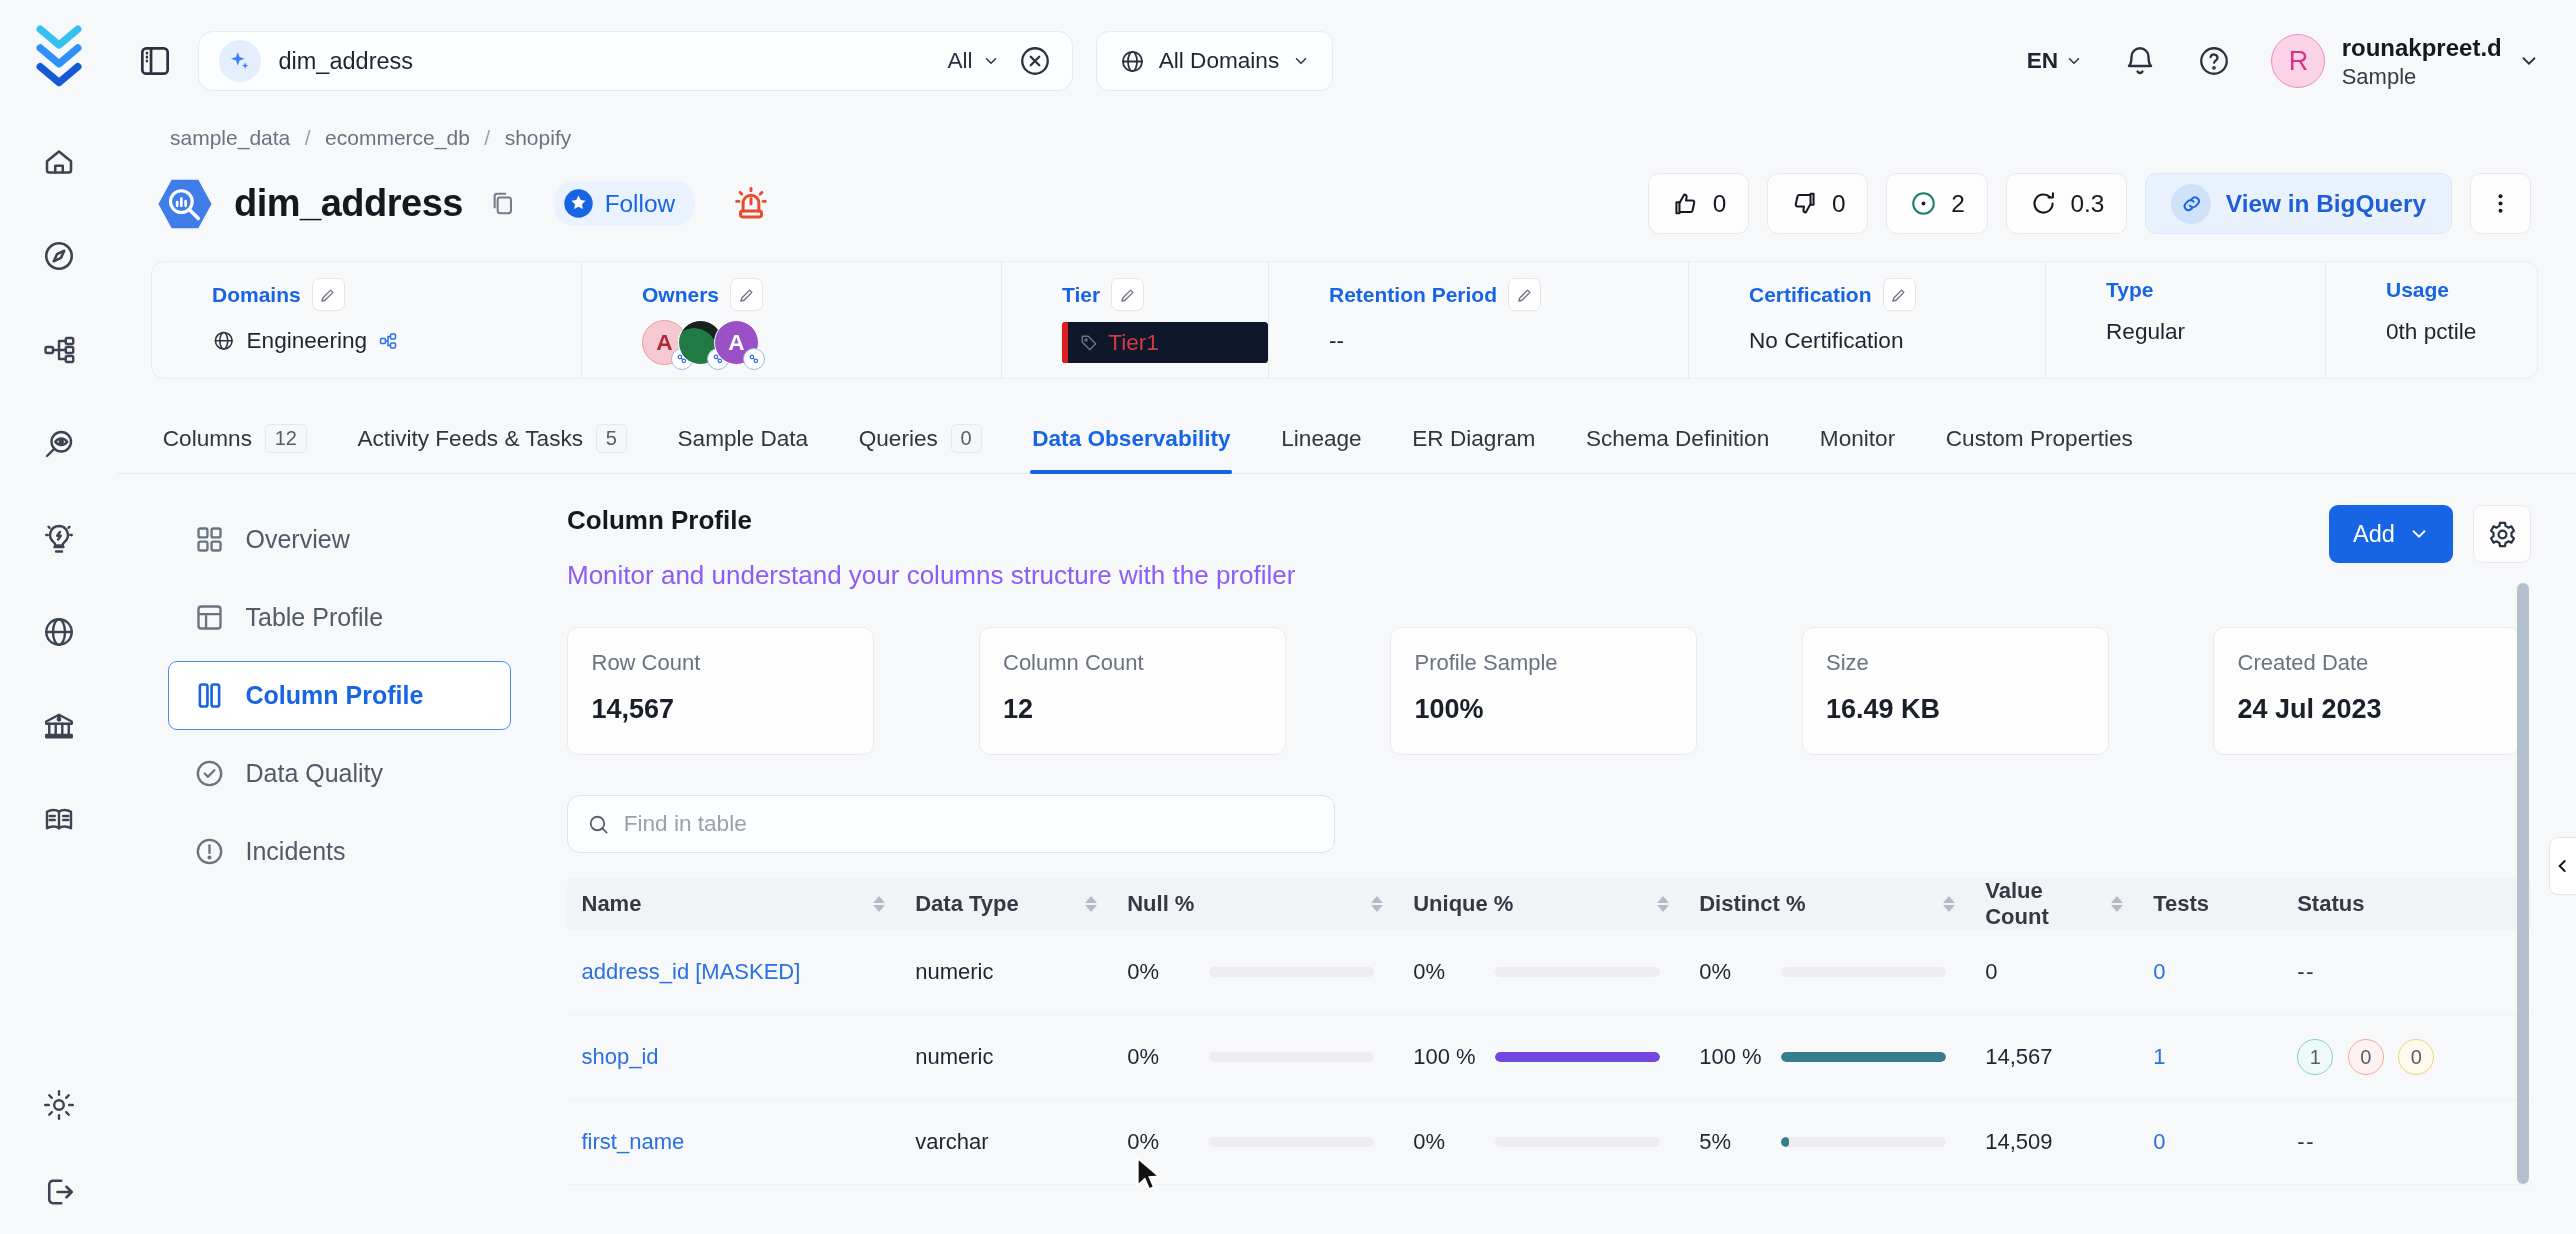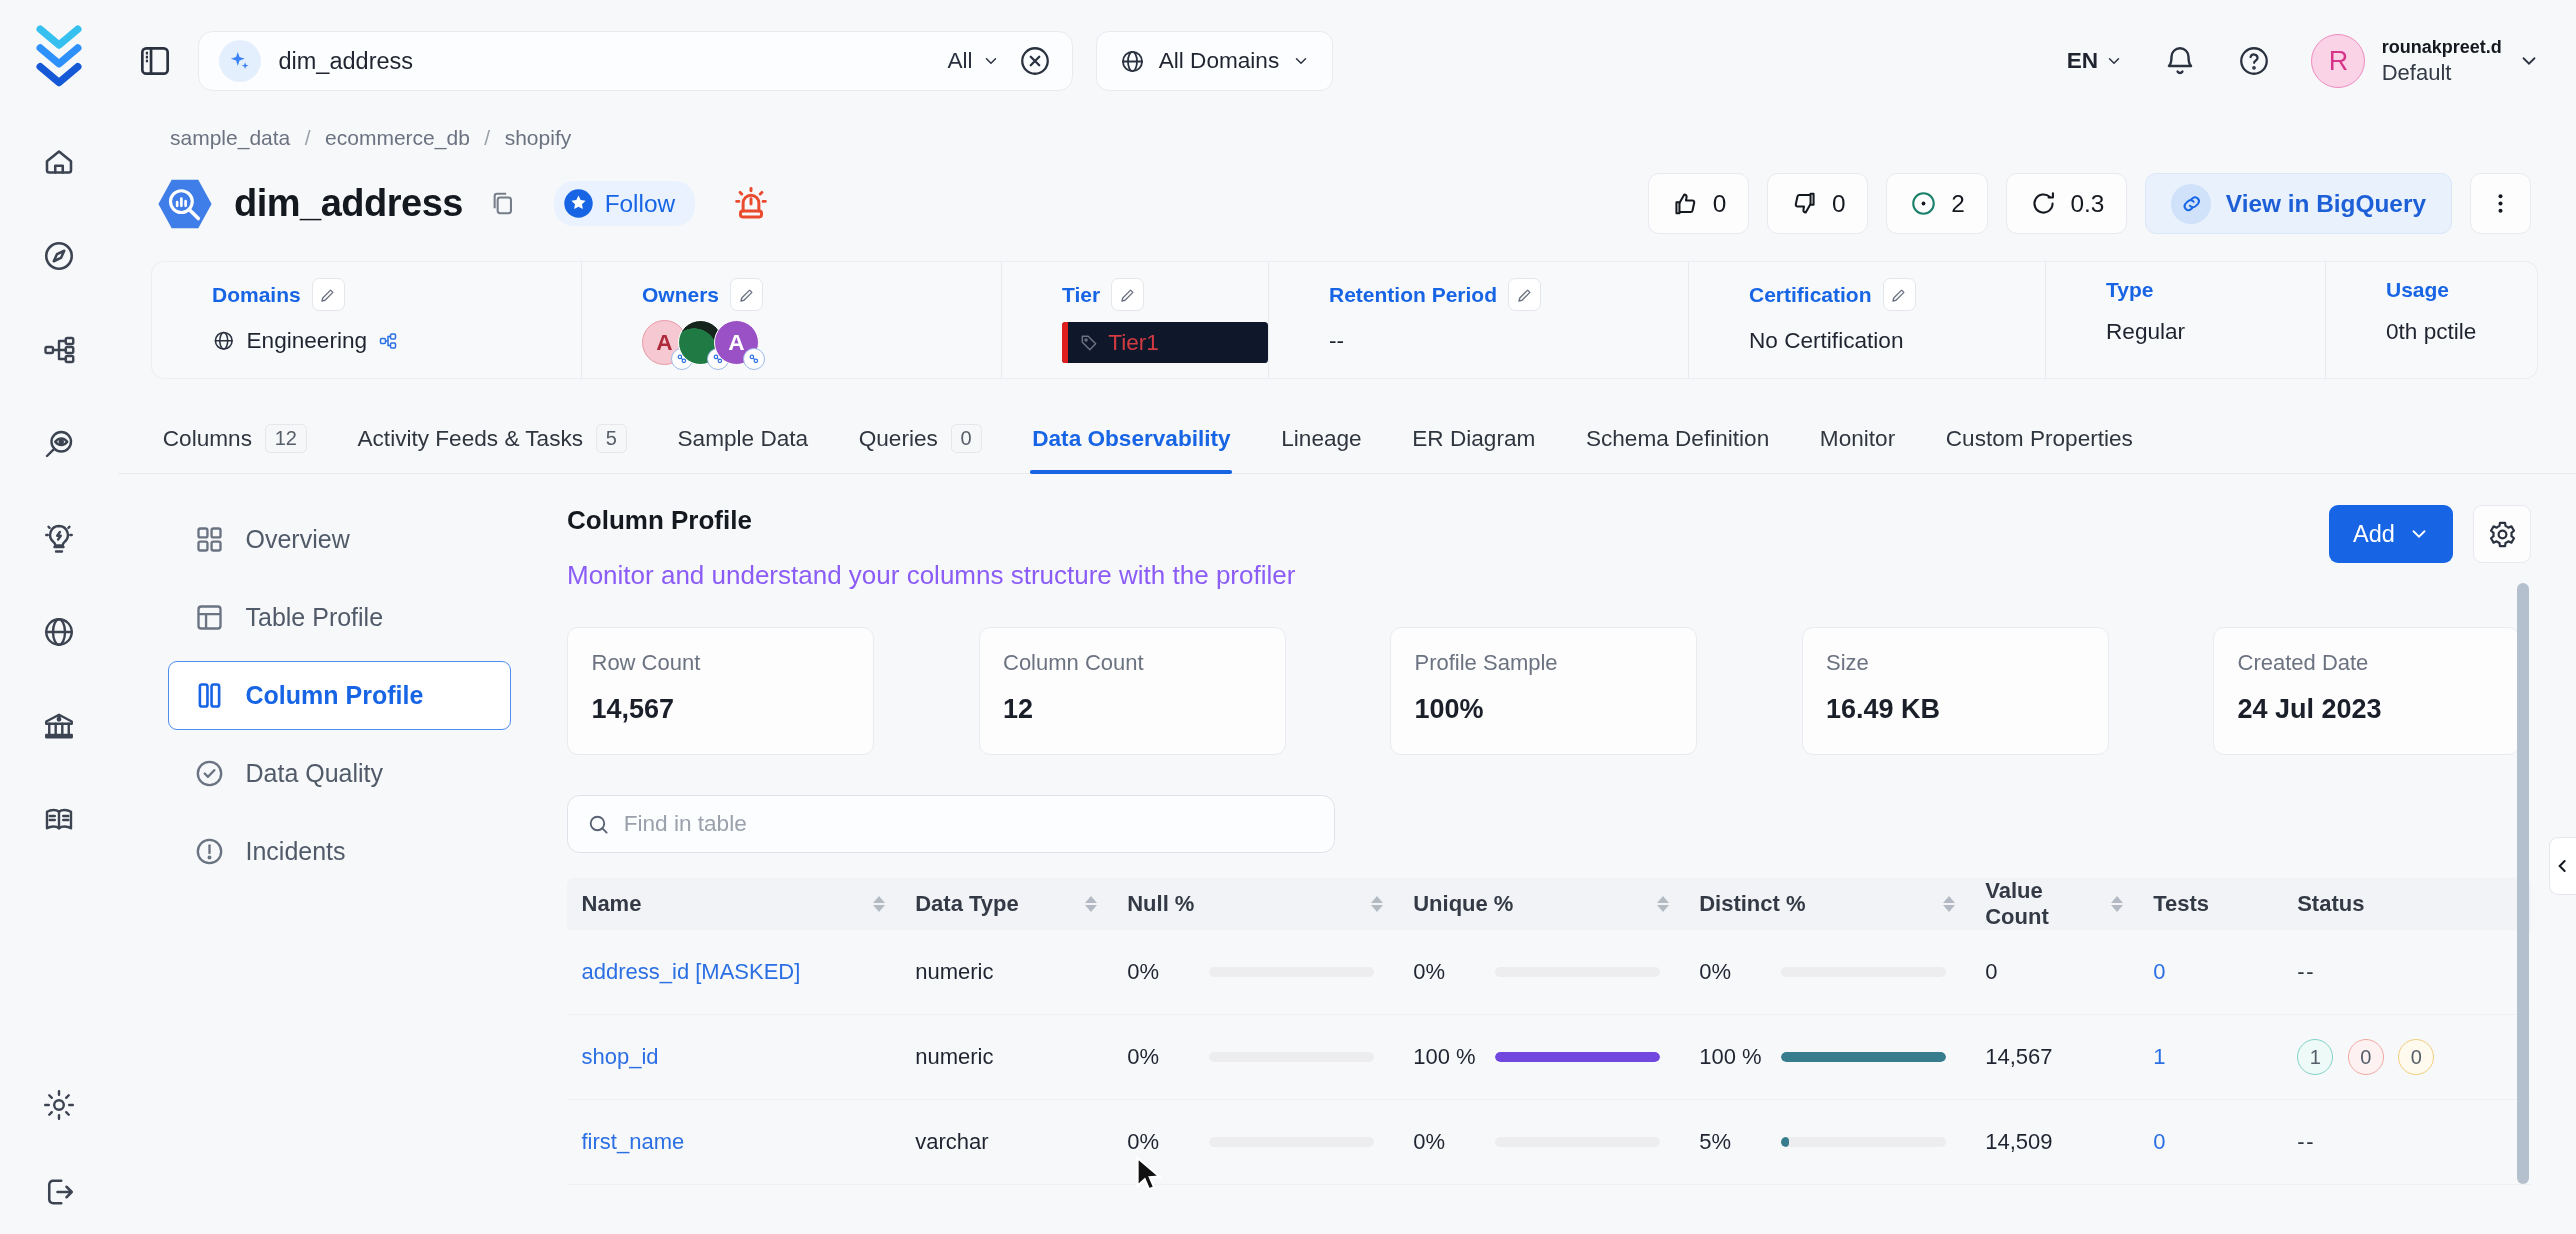--- a/index.html
+++ b/index.html
@@ -40,21 +40,21 @@
     display:flex; align-items:center; gap:12.7px; padding:0 22px; font-size:22.6px; cursor:pointer;
   }
   .topbar-right { margin-left:auto; display:flex; align-items:center; gap:40px; }
   .lang { display:flex; align-items:center; gap:7.2px; font-size:22.6px; font-weight:bold; cursor:pointer; }
   .tico { width:34px; height:34px; color:#2a3240; cursor:pointer; }
   .userbox { display:flex; align-items:center; gap:16.3px; cursor:pointer; }
   .avatar {
     width:54px; height:54px; border-radius:50%; background:#fbd3e6; border:1.8px solid #ef8cc0;
     color:#d6338b; font-size:27px; display:flex; align-items:center; justify-content:center;
   }
-  .uname { font-size:18px; font-weight:bold; color:#14181f; line-height:1.3; }
+  .uname { font-size:24px; font-weight:bold; color:#14181f; line-height:1.3; }
   .uteam { font-size:22px; color:#343b46; }
 
   
   .breadcrumb { padding:3.6px 0 0 52px; display:flex; gap:14.5px; font-size:21px; color:#6b7280; }
   .breadcrumb .bc-item { cursor:pointer; }
   .breadcrumb .sep { color:#9aa1ab; }
 
   
   .title-row { display:flex; align-items:center; padding:23.5px 45px 0 38px; gap:20px; }
   .entity-title { font-size:38px; font-weight:bold; color:#14181f; letter-spacing:-0.5px; }
@@ -311,21 +311,21 @@
           </svg>
         <svg class="tico" viewBox="0 0 24 24" fill="none" stroke="currentColor" stroke-width="1.6" stroke-linecap="round">
             <circle cx="12" cy="12" r="9"></circle>
             <path d="M9.6 9.2a2.5 2.5 0 0 1 4.9.7c0 1.6-2.4 2.1-2.4 3.4"></path>
             <circle cx="12" cy="16.8" r=".5" fill="currentColor"></circle>
           </svg>
         <div class="userbox">
           <span class="avatar">R</span>
           <span>
             <div class="uname">rounakpreet.d</div>
-            <div class="uteam">Default</div>
+            <div class="uteam">Sample</div>
           </span>
           <svg width="22" height="22" viewBox="0 0 24 24" fill="none" stroke="#2a3240" stroke-width="2" stroke-linecap="round">
               <path d="m6 9 6 6 6-6"></path>
             </svg>
         </div>
       </div>
     </header>
 
     <nav class="breadcrumb">
       <span class="bc-item">sample_data</span>

